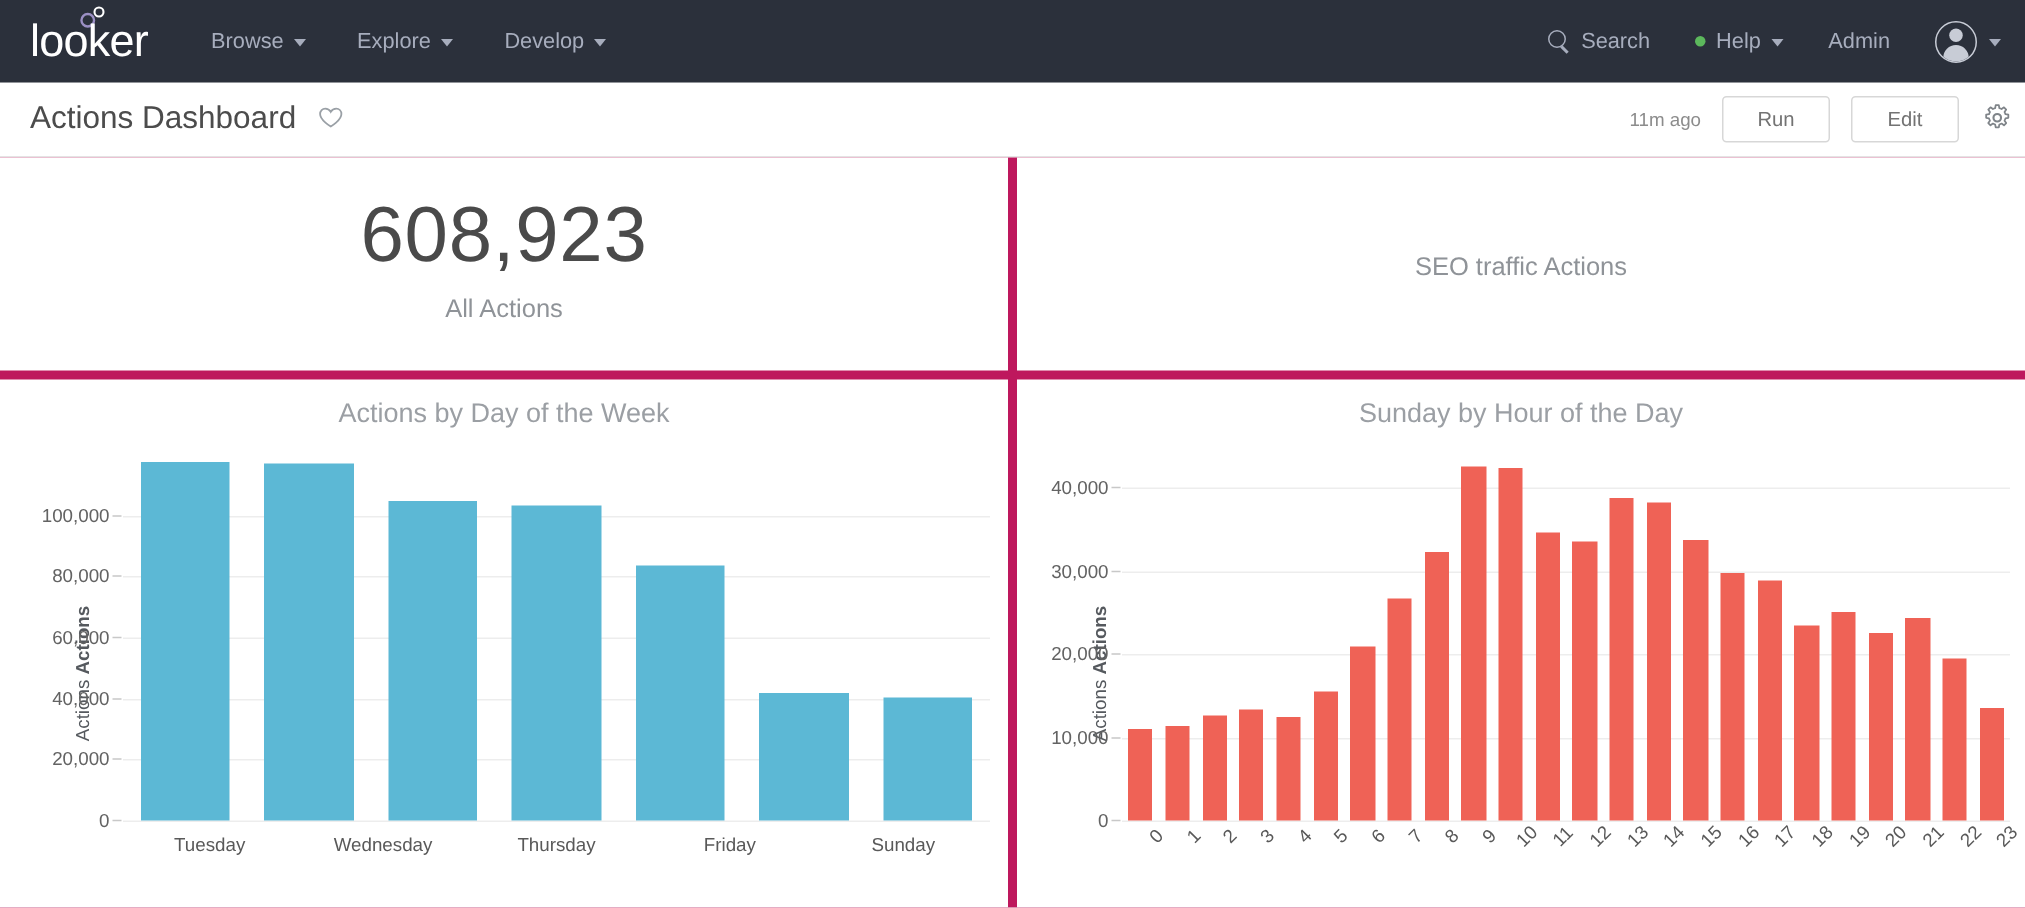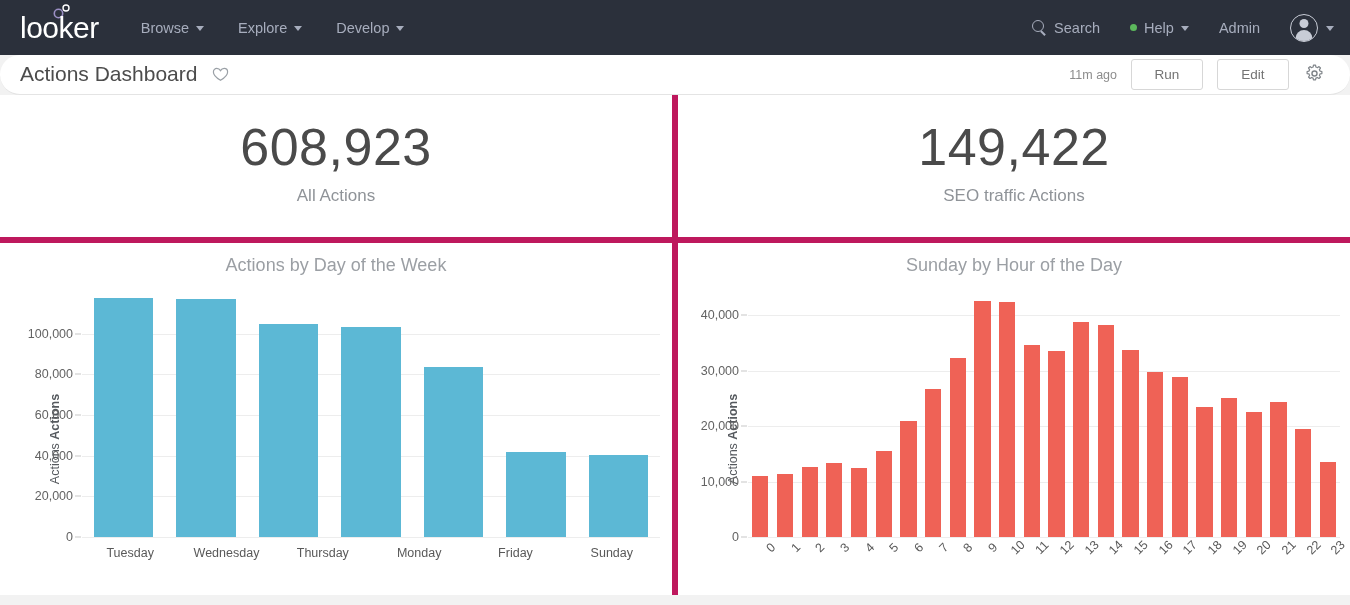--- a/index.html
+++ b/index.html
@@ -63,23 +63,23 @@
     border-radius: 50%; background: #c8ccd6;
   }
   .avatar::after {
     content: ""; position: absolute; left: 50%; top: 15px;
     transform: translateX(-50%); width: 17px; height: 14px;
     border-radius: 9px 9px 0 0; background: #c8ccd6;
   }
 
   
   .titlebar {
-    height: 40px; width: 100%; background: #ffffff;
+    height: 50px; width: 100%; background: #ffffff;
     border-bottom: 1px solid #e4e4e4;
-    display: flex; align-items: center; padding: 0 24px 0 20px; border-radius: 22px;
+    display: flex; align-items: center; padding: 0 7px 0 20px;
   }
   .dash-title {
     font-size: 21px; color: #4c4c4c; font-weight: 400;
   }
   .heart-icon { margin-left: 9px; cursor: pointer; display: inline-block; vertical-align: -1px; }
   .titlebar-right { margin-left: auto; display: flex; align-items: center; gap: 14px; }
   .time-ago { font-size: 12.5px; color: #8c8c8c; }
   .btn {
     border: 1px solid #d7d7d7; background: #fff; border-radius: 3px;
     color: #737373; font-size: 13.5px; padding: 7px 0; width: 72px;
@@ -254,21 +254,20 @@
 
     <div class="tile">
       <div class="single-value">
         <div class="sv-number">608,923</div>
         <div class="sv-label">All Actions</div>
       </div>
     </div>
 
     <div class="tile">
       <div class="single-value">
-        <div class="sv-number">149,422</div>
         <div class="sv-label">SEO traffic Actions</div>
       </div>
     </div>
   </div>
 
   <div class="row row-bottom">
 
     <div class="tile">
       <div class="chart-title">Actions by Day of the Week</div>
       <div class="chart-body">
@@ -316,21 +315,20 @@
                 <div class="bar" title="Saturday: 42,000" style="height: 35%; background: rgb(92, 184, 213);"></div>
               </div>
               <div class="bar-slot">
                 <div class="bar" title="Sunday: 40,200" style="height: 33.5%; background: rgb(92, 184, 213);"></div>
               </div>
             </div>
           <div class="x-labels" id="xlab-days">
               <div class="x-slot">Tuesday</div>
               <div class="x-slot">Wednesday</div>
               <div class="x-slot">Thursday</div>
-              <div class="x-slot">Monday</div>
               <div class="x-slot">Friday</div>
               <div class="x-slot">Sunday</div>
             </div>
         </div>
       </div>
     </div>
 
     <div class="tile">
       <div class="chart-title">Sunday by Hour of the Day</div>
       <div class="chart-body">

